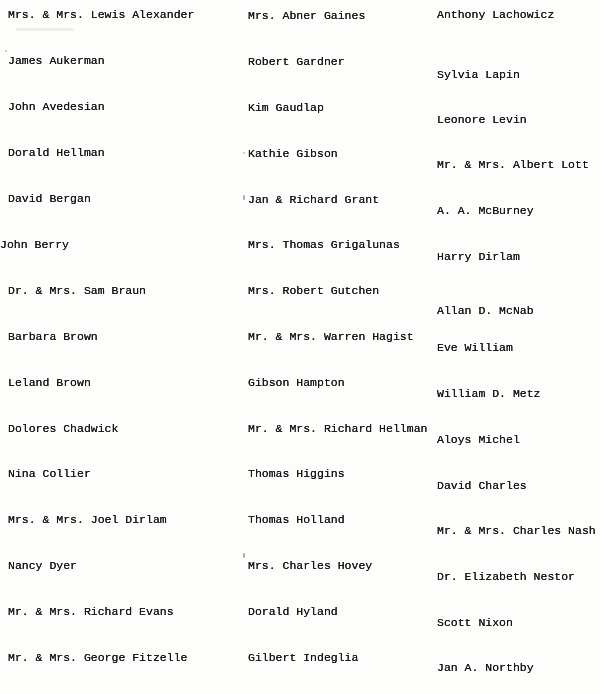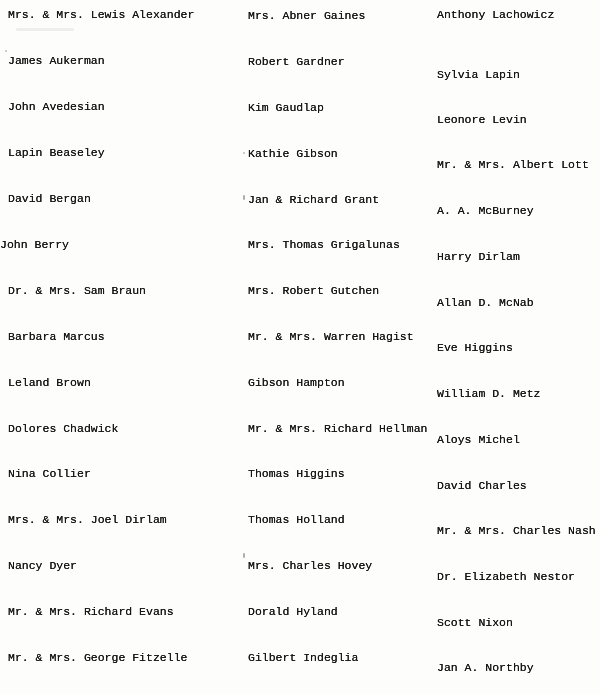--- a/index.html
+++ b/index.html
@@ -30,25 +30,25 @@
 </style>
 </head>
 <body>
 
 <div class="page" style="color: rgb(23, 23, 23); background: rgb(253, 253, 252);">
 
   <div>
     <div class="entry" style="left:8px;top:8px">Mrs. &amp; Mrs. Lewis Alexander</div>
     <div class="entry" style="left:8px;top:54px">James Aukerman</div>
     <div class="entry" style="left:8px;top:100px">John Avedesian</div>
-    <div class="entry" style="left:8px;top:146px">Lapin Beaseley</div>
+    <div class="entry" style="left:8px;top:146px">Dorald Hellman</div>
     <div class="entry" style="left:8px;top:192px">David Bergan</div>
     <div class="entry" style="left:0;top:238px">John Berry</div>
     <div class="entry" style="left:8px;top:284px">Dr. &amp; Mrs. Sam Braun</div>
-    <div class="entry" style="left:8px;top:330px">Barbara Marcus</div>
+    <div class="entry" style="left:8px;top:330px">Barbara Brown</div>
     <div class="entry" style="left:8px;top:376px">Leland Brown</div>
     <div class="entry" style="left:8px;top:422px">Dolores Chadwick</div>
     <div class="entry" style="left:8px;top:467px">Nina Collier</div>
     <div class="entry" style="left:8px;top:513px">Mrs. &amp; Mrs. Joel Dirlam</div>
     <div class="entry" style="left:8px;top:559px">Nancy Dyer</div>
     <div class="entry" style="left:8px;top:605px">Mr. &amp; Mrs. Richard Evans</div>
     <div class="entry" style="left:8px;top:651px">Mr. &amp; Mrs. George Fitzelle</div>
   </div>
 
   <div>
@@ -69,22 +69,22 @@
     <div class="entry" style="left:248px;top:651px">Gilbert Indeglia</div>
   </div>
 
   <div>
     <div class="entry" style="left:437px;top:8px">Anthony Lachowicz</div>
     <div class="entry" style="left:437px;top:68px">Sylvia Lapin</div>
     <div class="entry" style="left:437px;top:113px">Leonore Levin</div>
     <div class="entry" style="left:437px;top:158px">Mr. &amp; Mrs. Albert Lott</div>
     <div class="entry" style="left:437px;top:204px">A. A. McBurney</div>
     <div class="entry" style="left:437px;top:250px">Harry Dirlam</div>
-    <div class="entry" style="left:437px;top:296px">Allan D. McNab</div>
-    <div class="entry" style="left:437px;top:341px">Eve Higgins</div>
+    <div class="entry" style="left:437px;top:304px">Allan D. McNab</div>
+    <div class="entry" style="left:437px;top:341px">Eve William</div>
     <div class="entry" style="left:437px;top:387px">William D. Metz</div>
     <div class="entry" style="left:437px;top:433px">Aloys Michel</div>
     <div class="entry" style="left:437px;top:479px">David Charles</div>
     <div class="entry" style="left:437px;top:524px">Mr. &amp; Mrs. Charles Nash</div>
     <div class="entry" style="left:437px;top:570px">Dr. Elizabeth Nestor</div>
     <div class="entry" style="left:437px;top:616px">Scott Nixon</div>
     <div class="entry" style="left:437px;top:661px">Jan A. Northby</div>
   </div>
 
   <div class="art smudge" style="left:16px;top:28px;width:58px;height:3px;opacity:.10"></div>

